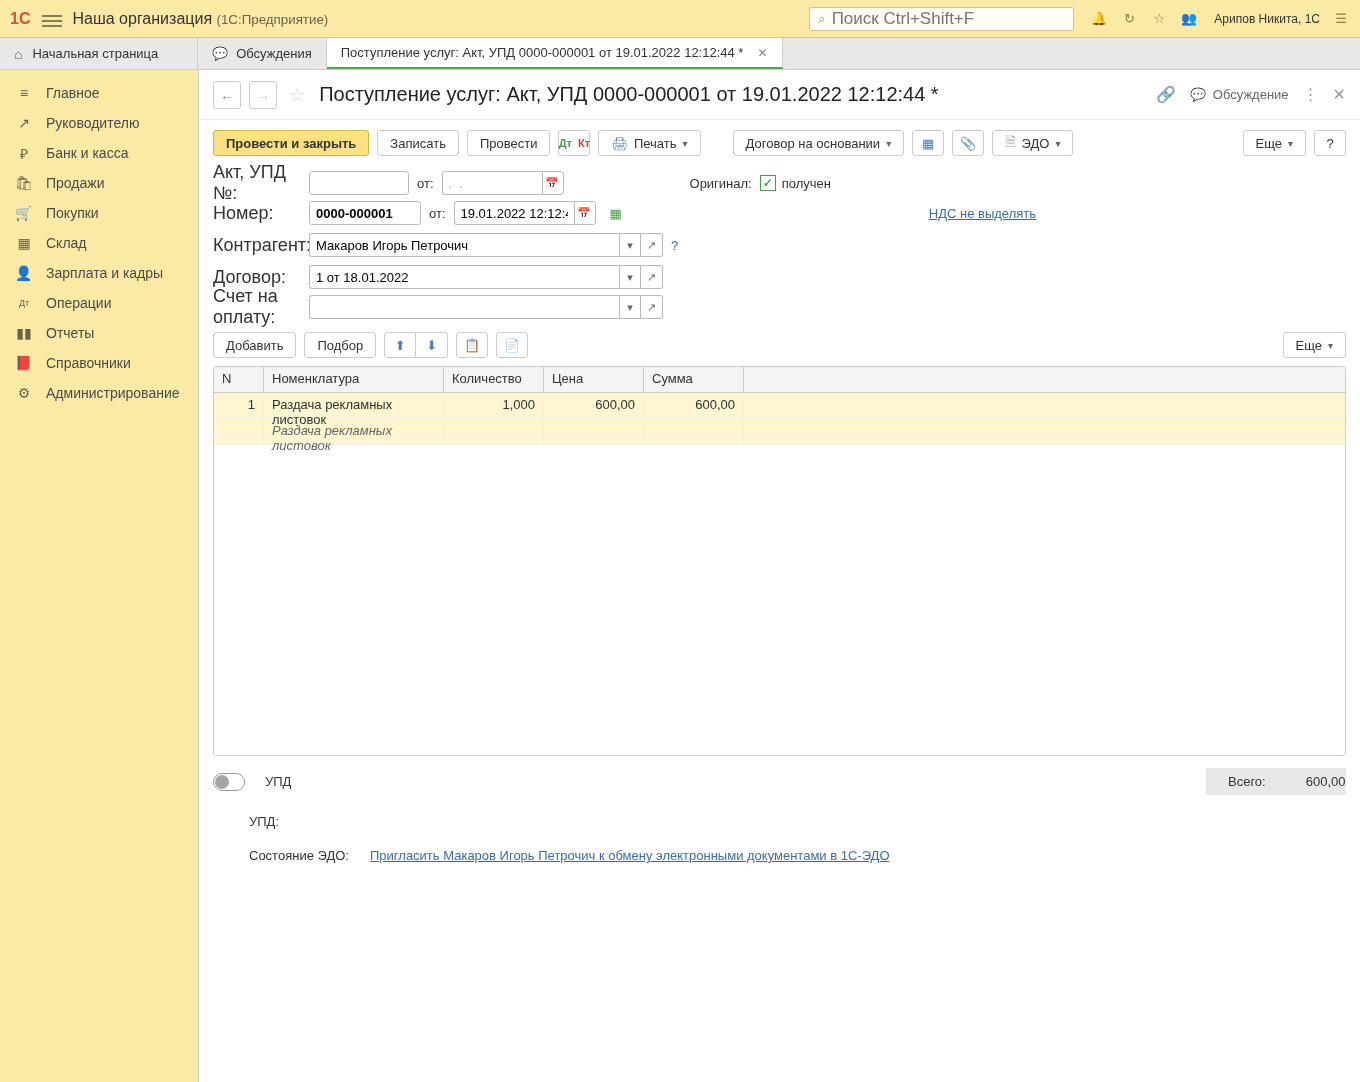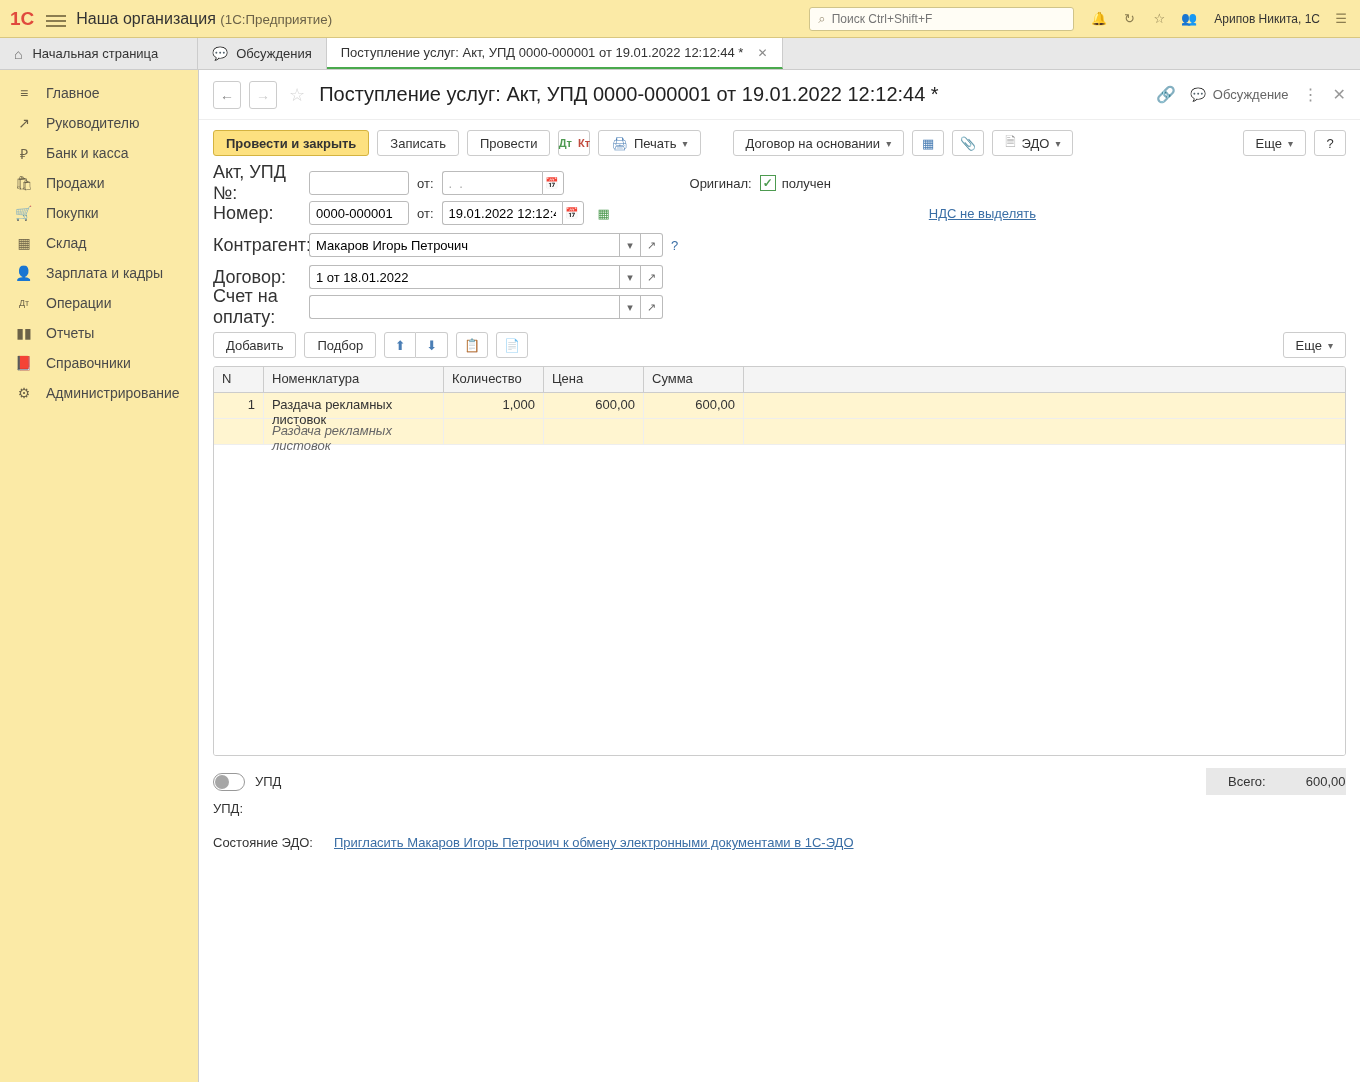--- a/index.html
+++ b/index.html
@@ -1,28 +1,28 @@
 <!DOCTYPE html>
 <html><head>
 <meta charset="utf-8">
 <style>
 * { box-sizing: border-box; margin: 0; padding: 0; }
 body { font-family: "Segoe UI", Arial, sans-serif; font-size: 13px; color: #333; background: #fbeaa6; width: 1360px; height: 1082px; overflow: hidden; }
 
 
 .topbar { height: 38px; background: #fbeaa6; display: flex; align-items: center; padding: 0 10px; border-bottom: 1px solid #d9c780; }
-.logo { color: #e04a3d; font-weight: bold; font-size: 19px; margin-right: 12px; }
+.logo { color: #e04a3d; font-weight: bold; font-size: 16px; margin-right: 12px; }
 .hamburger { width: 20px; height: 14px; margin-right: 10px; position: relative; cursor: pointer; }
 .hamburger span { display: block; height: 2px; background: #8b7d50; margin: 3px 0; }
 .org { font-size: 16px; color: #333; }
 .org small { color: #6b6248; }
 .topbar-spacer { flex: 1; }
 .search-box { width: 265px; height: 24px; border: 1px solid #d0c48a; border-radius: 3px; background: #fffdf5; display: flex; align-items: center; padding: 0 8px; }
 .search-box .search-ico { color: #a0957c; margin-right: 6px; }
-.search-box input { border: none; background: transparent; outline: none; width: 100%; font-size: 12px; color: #a21caf; }
+.search-box input { border: none; background: transparent; outline: none; width: 100%; font-size: 17px; color: #a21caf; }
 .top-icons { display: flex; align-items: center; gap: 12px; margin-left: 16px; }
 .top-icons .ico { width: 18px; height: 18px; color: #8b7d50; cursor: pointer; display: flex; align-items: center; justify-content: center; }
 .user-name { font-size: 12px; color: #333; margin-left: 4px; cursor: pointer; }
 
 
 .tabbar { height: 32px; background: #e8e8e8; display: flex; align-items: stretch; border-bottom: 1px solid #ccc; }
 .tab-home { width: 198px; display: flex; align-items: center; padding: 0 14px; gap: 10px; font-size: 13px; color: #333; cursor: pointer; background: #e8e8e8; border-right: 1px solid #ccc; }
 .tab { display: flex; align-items: center; padding: 0 14px; gap: 8px; font-size: 13px; color: #333; cursor: pointer; background: #e8e8e8; border-right: 1px solid #ccc; position: relative; }
 .tab.active { background: #fff; border-bottom: 2px solid #4aa94d; }
 .tab .close-x { margin-left: 6px; color: #888; font-size: 12px; cursor: pointer; }
@@ -88,25 +88,25 @@
 .gh:last-child { border-right: none; flex: 1; }
 .grid-body { flex: 1; background: #fff; }
 .grid-row { display: flex; background: #fff5d0; border-bottom: 1px solid #eee; height: 26px; }
 .grid-row.sub { font-style: italic; color: #666; }
 .gc { padding: 4px 8px; font-size: 13px; border-right: 1px solid #eee; }
 .gc:last-child { border-right: none; flex: 1; }
 .gc.num { text-align: right; }
 
 
 .bottom { padding: 12px 14px; }
-.upd-row { display: flex; align-items: center; gap: 10px; }
+.upd-row { display: flex; align-items: center; gap: 20px; }
 .toggle { width: 32px; height: 18px; border-radius: 10px; border: 1px solid #999; background: #fff; position: relative; cursor: pointer; }
 .toggle .knob { width: 14px; height: 14px; border-radius: 50%; background: #a6a6a6; position: absolute; left: 1px; top: 1px; }
 .total-box { margin-left: auto; background: #e8e8e8; padding: 6px 22px; display: flex; gap: 40px; width: 140px; justify-content: space-between; }
-.bottom-row { display: flex; align-items: flex-start; height: 28px; gap: 8px; margin-top: 6px; }
+.bottom-row { display: flex; align-items: flex-end; height: 28px; gap: 8px; margin-top: 6px; margin-left: 36px; }
 .bottom-label { width: 113px; font-size: 13px; color: #333; }
 </style>
 </head>
 <body>
 
 <div class="topbar">
   <div class="logo">1C</div>
   <div class="hamburger">
       <span></span>
       <span></span>
@@ -258,21 +258,21 @@
         <div style="width:110px;"></div>
         <span>Оригинал:</span>
         <div class="checkbox-wrap">
           <div class="checkbox">✓</div>
           <span>получен</span>
         </div>
       </div>
 
       <div class="form-row">
         <span class="form-label">Номер:</span>
-        <input class="input" style="width: 100px;" value="0000-000001">
+        <input class="input" style="width: 112px; font-weight: bold;" value="0000-000001">
         <span>от:</span>
         <div class="input-group">
           <input class="input" style="width: 120px;" value="19.01.2022 12:12:44">
           <span class="addon">📅</span>
         </div>
         <span style="color:#4d9a50;margin-left:6px;cursor:pointer;">▦</span>
         <div style="flex:1;"></div>
         <span class="link" style="margin-right:310px;">НДС не выделять</span>
       </div>
 

